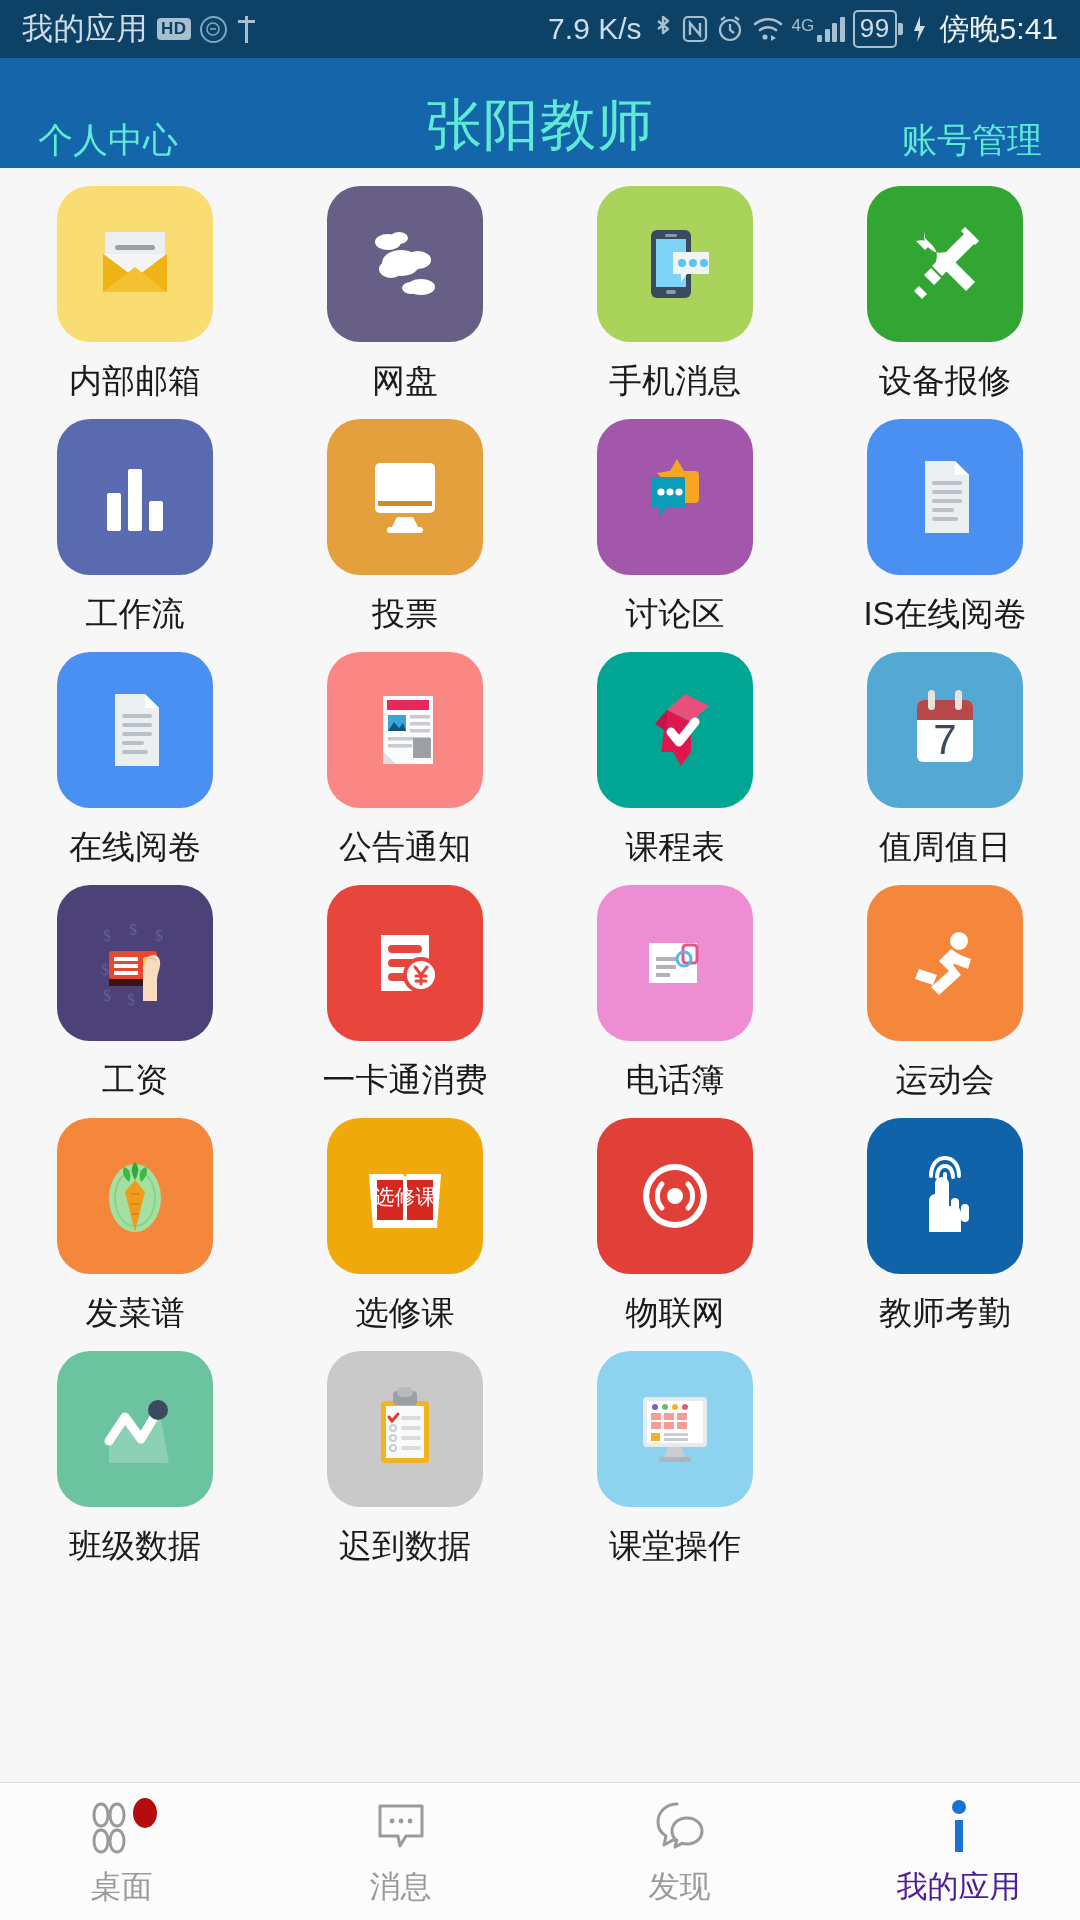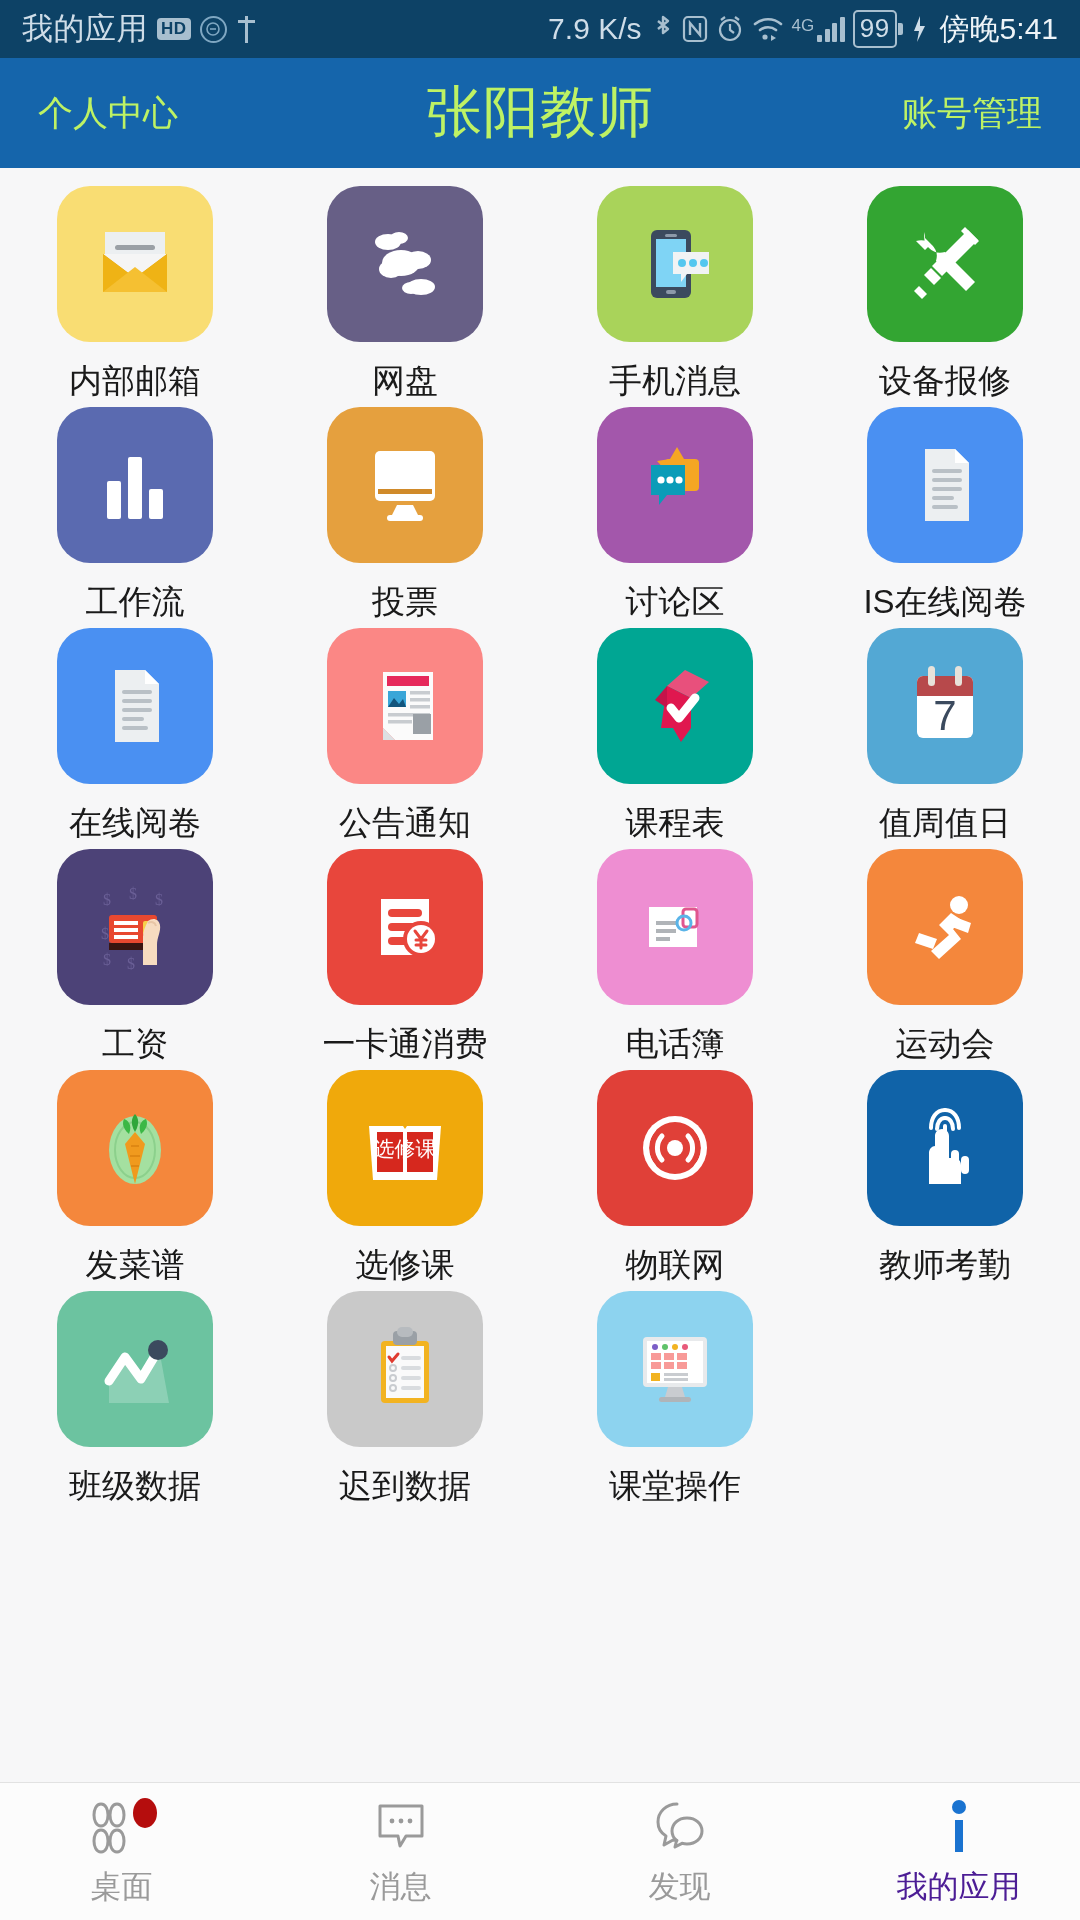--- a/index.html
+++ b/index.html
@@ -41,32 +41,32 @@
     border:2.5px solid #a8bfcf; border-radius:5px; padding:0 5px;
     font-size:26px; color:#cfdde8; line-height:1.3; letter-spacing:0.5px;
   }
   .batt-tip{ width:5px;height:12px;background:#a8bfcf;border-radius:0 2px 2px 0;margin-left:1px;}
   .time{ font-size:30px; color:#eef4f8; margin-left:5px; }
   .sig-bars{ display:flex; align-items:flex-end; gap:2.5px; height:26px; }
   .sig-bars i{ width:5px; background:#a8bfcf; border-radius:1px; display:block; }
 
   
   .appbar{
-    flex:0 0 110px; height:110px; background:#1565ab; color:#bef264;
-    display:flex; align-items:center; justify-content:space-between;
+    flex:0 0 110px; height:110px; background:#1565ab; color:#5eead4;
+    display:flex; align-items:flex-end; justify-content:space-between;
     padding:4px 38px;
   }
   .appbar .side{ font-size:35px; white-space:nowrap; }
   .appbar .title{ font-size:56px; letter-spacing:1px; white-space:nowrap; }
 
   
   .gridwrap{ flex:1 1 auto; overflow:hidden; position:relative; background:#f7f7f8; }
   .grid{
     display:grid; grid-template-columns:repeat(4,1fr);
-    row-gap:0; padding-top:18px;
+    row-gap:12px; padding-top:18px;
   }
   .cell{
     height:221px; display:flex; flex-direction:column; align-items:center; justify-content:flex-start;
   }
   .tile{
     width:156px; height:156px; border-radius:33px; position:relative; overflow:hidden;
     display:flex; align-items:center; justify-content:center;
   }
   .cell .lbl{ margin-top:17px; font-size:33px; color:#1a1a1a; white-space:nowrap; }
 

